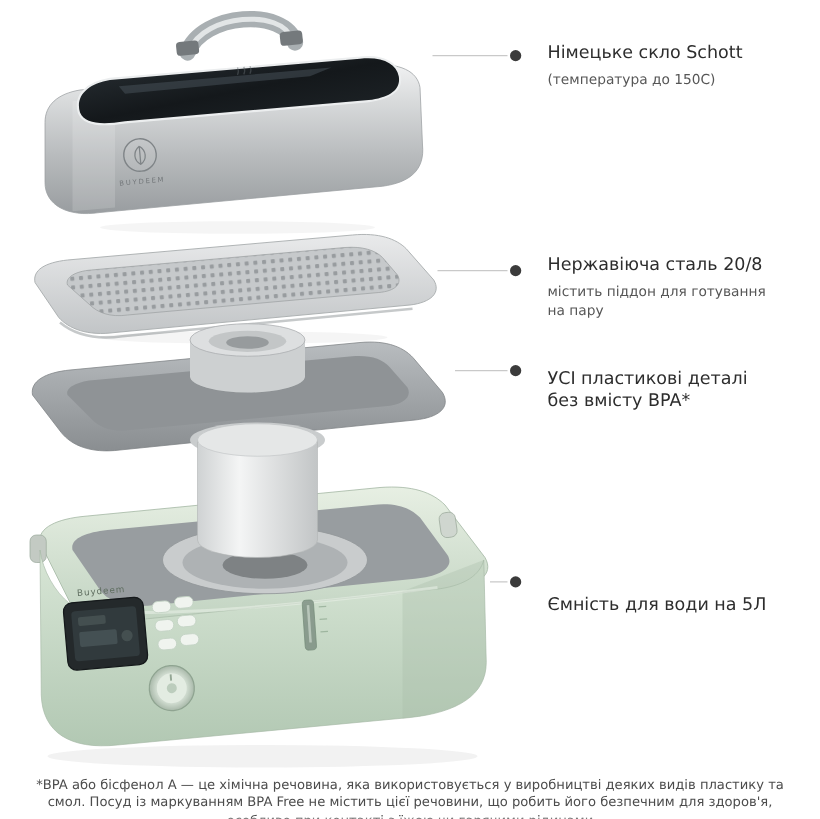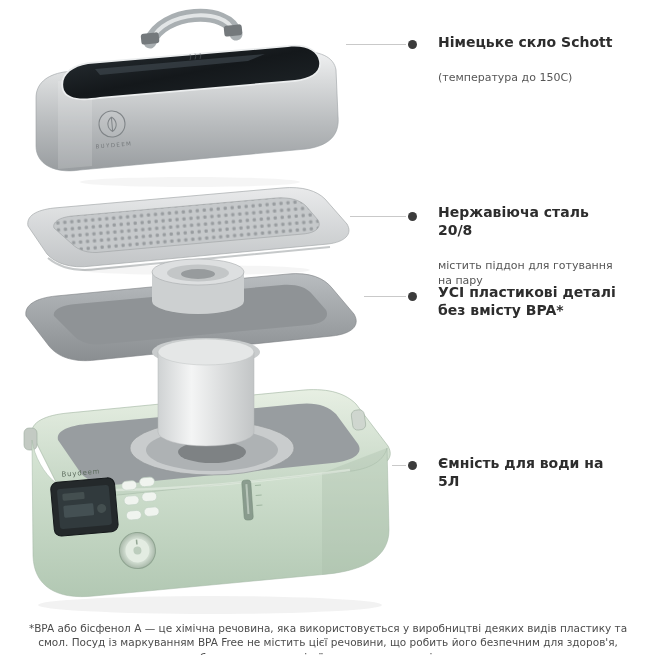--- a/index.html
+++ b/index.html
@@ -8,24 +8,24 @@
     font-family:"DejaVu Sans","Liberation Sans",sans-serif;
     background:#ffffff;
     position:relative;
     overflow:hidden;
   }
   .stage { position:absolute; inset:0; }
   .product-svg { position:absolute; left:0; top:0; }
 
   .callout { position:absolute; left:438px; max-width:182px; }
   .callout .title {
-    font-size:14px; font-weight:700; color:#2d2d2d; line-height:1.3;
+    font-size:14px; font-weight:400; color:#2d2d2d; line-height:1.3;
   }
   .callout .sub {
-    font-size:11px; color:#565656; line-height:1.32; margin-top:20px;
+    font-size:11px; color:#565656; line-height:1.32; margin-top:6px;
   }
   .lead-line {
     position:absolute; height:0; border-top:1px solid #c9c9c9;
   }
   .lead-dot {
     position:absolute; width:9px; height:9px; border-radius:50%;
     background:#3b3b3b;
   }
   .footnote {
     position:absolute; top:621px; left:28px; width:600px;
@@ -210,25 +210,25 @@
   <div class="callout" style="top:33px;">
     <div class="title">Німецьке скло Schott</div>
     <div class="sub">(температура до 150C)</div>
   </div>
 
   <div class="callout" style="top:203px;">
     <div class="title">Нержавіюча сталь 20/8</div>
     <div class="sub">містить піддон для готування на пару</div>
   </div>
 
-  <div class="callout" style="top:283px;">
+  <div class="callout" style="top:294px;">
     <div class="title">УСІ пластикові деталі без вмісту BPA*</div>
     <div class="sub"></div>
   </div>
 
-  <div class="callout" style="top:454px;">
+  <div class="callout" style="top:475px;">
     <div class="title">Ємність для води на 5Л</div>
     <div class="sub"></div>
   </div>
 
   <div class="footnote">*BPA або бісфенол А — це хімічна речовина, яка використовується у виробництві деяких видів пластику та смол. Посуд із маркуванням BPA Free не містить цієї речовини, що робить його безпечним для здоров'я, особливо при контакті з їжею чи гарячими рідинами</div>
 
 </div>
 
 </body></html>

